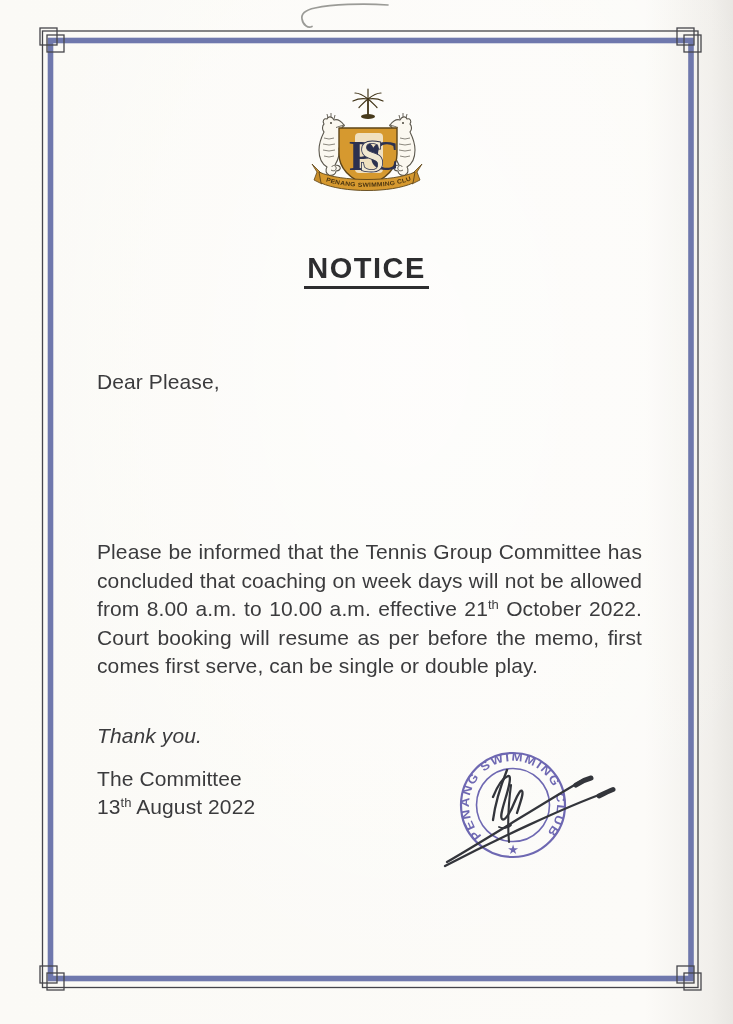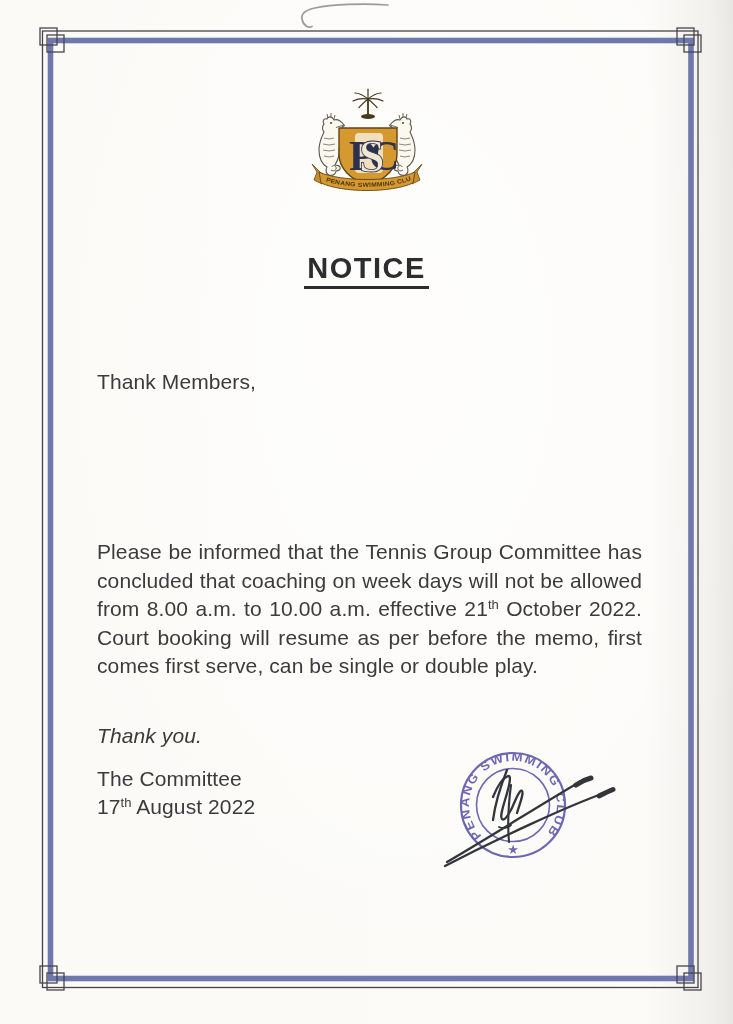--- a/index.html
+++ b/index.html
@@ -110,25 +110,25 @@
           <textPath href="#ribPath" startOffset="2" textLength="92" lengthAdjust="spacingAndGlyphs">PENANG SWIMMING CLUB</textPath>
         </text>
       </g>
     </svg>
   </div>
 
   <div class="title-row">
     <span class="notice-title">NOTICE</span>
   </div>
 
-  <div class="body-text salutation">Thank Members,</div>
+  <div class="body-text salutation">Dear Please,</div>
   <p class="body-text para p2"><span>Please be informed that the Tennis Group Committee has concluded that coaching on week days will not be allowed from 8.00 a.m. to 10.00 a.m. effective 21</span><sup>th</sup><span> October 2022. Court booking will resume as per before the memo, first comes first serve, can be single or double play.</span></p>
   <div class="body-text closing">Thank you.</div>
   <div class="body-text signoff">The Committee</div>
-  <div class="body-text sig-date"><span>17</span><sup>th</sup><span> August 2022</span></div>
+  <div class="body-text sig-date"><span>13</span><sup>th</sup><span> August 2022</span></div>
 
   <div class="stamp-wrap">
     <svg width="116" height="116" viewBox="0 0 116 116">
       <g transform="translate(58,58)" opacity="0.85">
         <circle r="52" fill="none" stroke="#564fa6" stroke-width="2.2"></circle>
         <circle r="36.5" fill="none" stroke="#564fa6" stroke-width="1.6"></circle>
         <path id="stampArc" d="M -31.1,31.1 A 44,44 0 1 1 31.1,31.1" fill="none"></path>
         <text font-size="12" font-weight="700" fill="#564fa6" letter-spacing="1.5">
           <textPath href="#stampArc" startOffset="0" textLength="204" lengthAdjust="spacingAndGlyphs">PENANG SWIMMING CLUB</textPath>
         </text>

